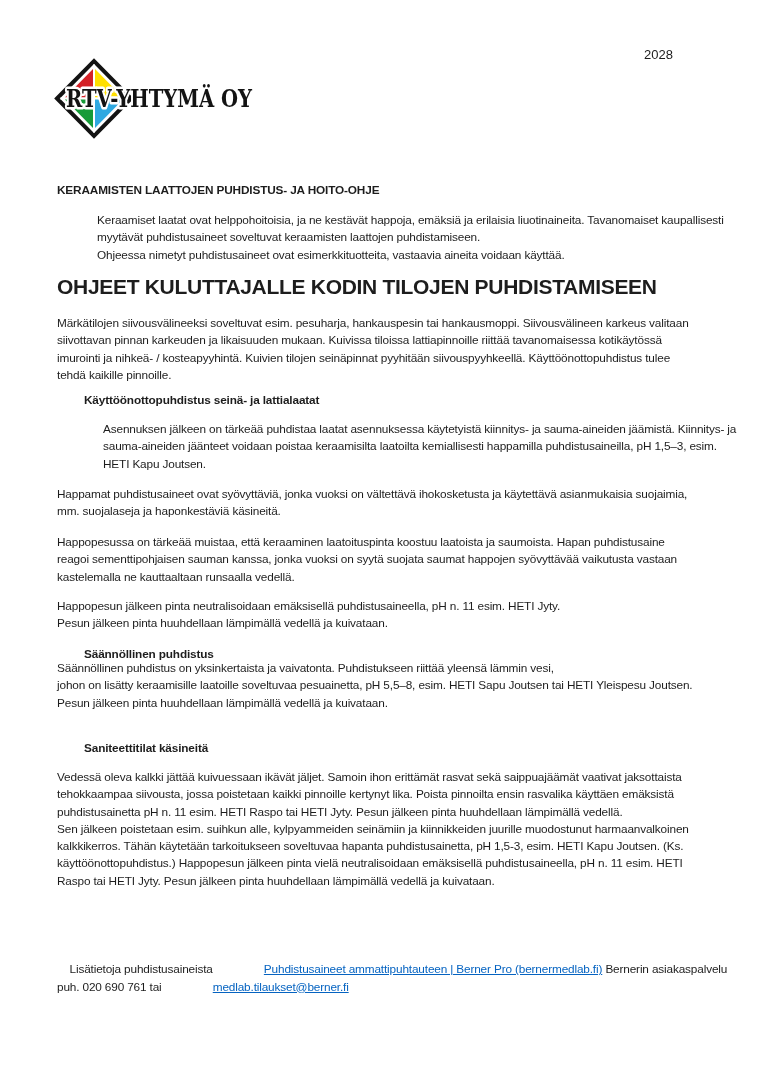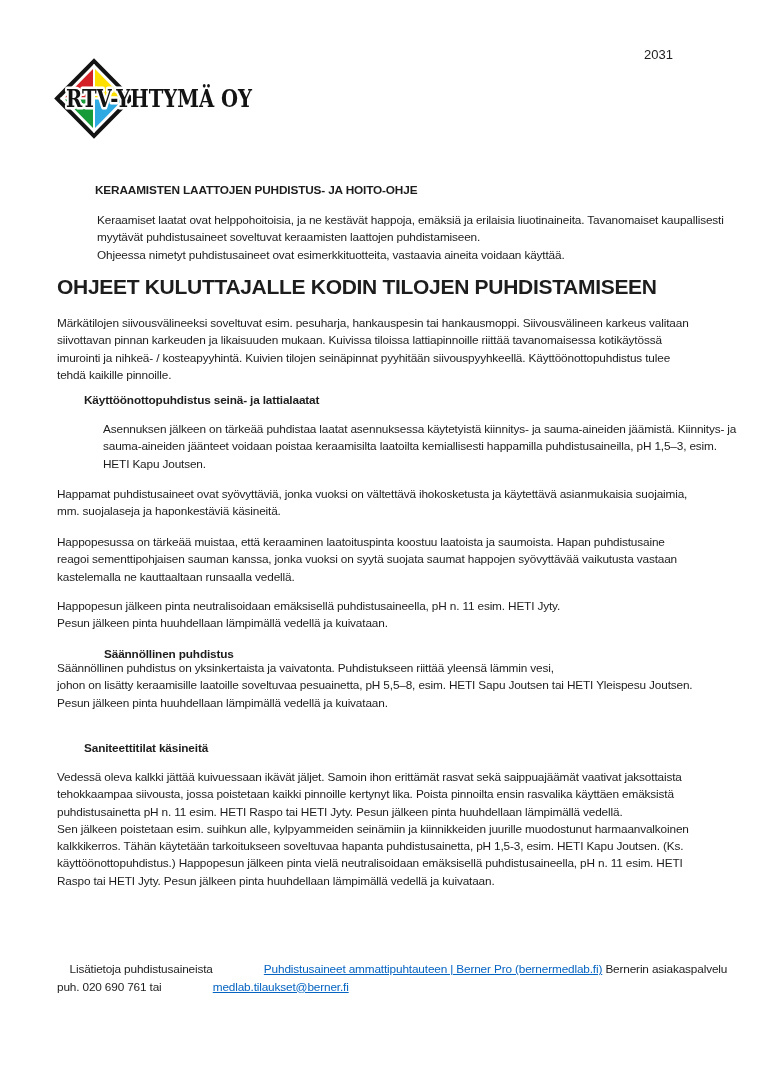--- a/index.html
+++ b/index.html
@@ -20,37 +20,37 @@
   .footer { font-size:12.3px; }
   a.doc-link { color:#0563c1; cursor:pointer;padding-left:48px; }
   .logo-wrap { position:absolute; left:54px; top:56px; width:210px; height:85px; }
   .logo-wrap svg { display:block; }
 </style>
 </head>
 <body>
 
 <div class="page">
 
-  <div class="block year" style="left:644px; top:46px;">2031</div>
+  <div class="block year" style="left:644px; top:46px;">2028</div>
 
   <div class="logo-wrap">
     <svg width="210" height="85" viewBox="0 0 210 85">
 
       <polygon points="3,42.5 40,5 77,42.5 40,80" fill="#ffffff" stroke-width="4" stroke-linejoin="miter" stroke="#131313"></polygon>
 
       <polygon points="8.5,42.5 40,10.5 40,42.5" stroke="#ffffff" stroke-width="2" fill="#d42127"></polygon>
       <polygon points="40,10.5 71.5,42.5 40,42.5" stroke="#ffffff" stroke-width="2" fill="#ffdf00"></polygon>
       <polygon points="8.5,42.5 40,42.5 40,74.5" stroke="#ffffff" stroke-width="2" fill="#169b38"></polygon>
       <polygon points="40,42.5 71.5,42.5 40,74.5" stroke="#ffffff" stroke-width="2" fill="#2fa9e1"></polygon>
 
       <text x="12" y="51" font-family="DejaVu Serif, serif" font-weight="bold" font-size="25" textLength="186" lengthAdjust="spacingAndGlyphs" fill="#131313" stroke="#ffffff" stroke-width="5" paint-order="stroke" stroke-linejoin="round">RTV-YHTYMÄ OY</text>
     </svg>
   </div>
 
-  <div class="block h-small" style="top:182px;margin-left:38px;">KERAAMISTEN LAATTOJEN PUHDISTUS- JA HOITO-OHJE</div>
+  <div class="block h-small" style="top:182px;">KERAAMISTEN LAATTOJEN PUHDISTUS- JA HOITO-OHJE</div>
 
   <div class="block" style="top:212px;margin-left:40px;">Keraamiset laatat ovat helppohoitoisia, ja ne kestävät happoja, emäksiä ja erilaisia liuotinaineita. Tavanomaiset kaupallisesti
 myytävät puhdistusaineet soveltuvat keraamisten laattojen puhdistamiseen.
 Ohjeessa nimetyt puhdistusaineet ovat esimerkkituotteita, vastaavia aineita voidaan käyttää.</div>
 
   <div class="block h-big" style="top:276px;">OHJEET KULUTTAJALLE KODIN TILOJEN PUHDISTAMISEEN</div>
 
   <div class="block" style="top:315px;">Märkätilojen siivousvälineeksi soveltuvat esim. pesuharja, hankauspesin tai hankausmoppi. Siivousvälineen karkeus valitaan
 siivottavan pinnan karkeuden ja likaisuuden mukaan. Kuivissa tiloissa lattiapinnoille riittää tavanomaisessa kotikäytössä
 imurointi ja nihkeä- / kosteapyyhintä. Kuivien tilojen seinäpinnat pyyhitään siivouspyyhkeellä. Käyttöönottopuhdistus tulee
@@ -61,21 +61,21 @@
 sauma-aineiden jäänteet voidaan poistaa keraamisilta laatoilta kemiallisesti happamilla puhdistusaineilla, pH 1,5–3, esim.
 HETI Kapu Joutsen.</div>
   <div class="block" style="top:486px;">Happamat puhdistusaineet ovat syövyttäviä, jonka vuoksi on vältettävä ihokosketusta ja käytettävä asianmukaisia suojaimia,
 mm. suojalaseja ja haponkestäviä käsineitä.</div>
   <div class="block" style="top:534px;">Happopesussa on tärkeää muistaa, että keraaminen laatoituspinta koostuu laatoista ja saumoista. Hapan puhdistusaine
 reagoi sementtipohjaisen sauman kanssa, jonka vuoksi on syytä suojata saumat happojen syövyttävää vaikutusta vastaan
 kastelemalla ne kauttaaltaan runsaalla vedellä.</div>
   <div class="block" style="top:598px;">Happopesun jälkeen pinta neutralisoidaan emäksisellä puhdistusaineella, pH n. 11 esim. HETI Jyty.
 Pesun jälkeen pinta huuhdellaan lämpimällä vedellä ja kuivataan.</div>
 
-  <div class="block h-sub" style="top:646px;margin-left:20px;">Säännöllinen puhdistus</div>
+  <div class="block h-sub" style="top:646px;">Säännöllinen puhdistus</div>
   <div class="block" style="top:660px;">Säännöllinen puhdistus on yksinkertaista ja vaivatonta. Puhdistukseen riittää yleensä lämmin vesi,
 johon on lisätty keraamisille laatoille soveltuvaa pesuainetta, pH 5,5–8, esim. HETI Sapu Joutsen tai HETI Yleispesu Joutsen.
 Pesun jälkeen pinta huuhdellaan lämpimällä vedellä ja kuivataan.</div>
 
   <div class="block h-sub" style="top:740px;">Saniteettitilat käsineitä</div>
   <div class="block" style="top:769px;">Vedessä oleva kalkki jättää kuivuessaan ikävät jäljet. Samoin ihon erittämät rasvat sekä saippuajäämät vaativat jaksottaista
 tehokkaampaa siivousta, jossa poistetaan kaikki pinnoille kertynyt lika. Poista pinnoilta ensin rasvalika käyttäen emäksistä
 puhdistusainetta pH n. 11 esim. HETI Raspo tai HETI Jyty. Pesun jälkeen pinta huuhdellaan lämpimällä vedellä.
 Sen jälkeen poistetaan esim. suihkun alle, kylpyammeiden seinämiin ja kiinnikkeiden juurille muodostunut harmaanvalkoinen
 kalkkikerros. Tähän käytetään tarkoitukseen soveltuvaa hapanta puhdistusainetta, pH 1,5-3, esim. HETI Kapu Joutsen. (Ks.

